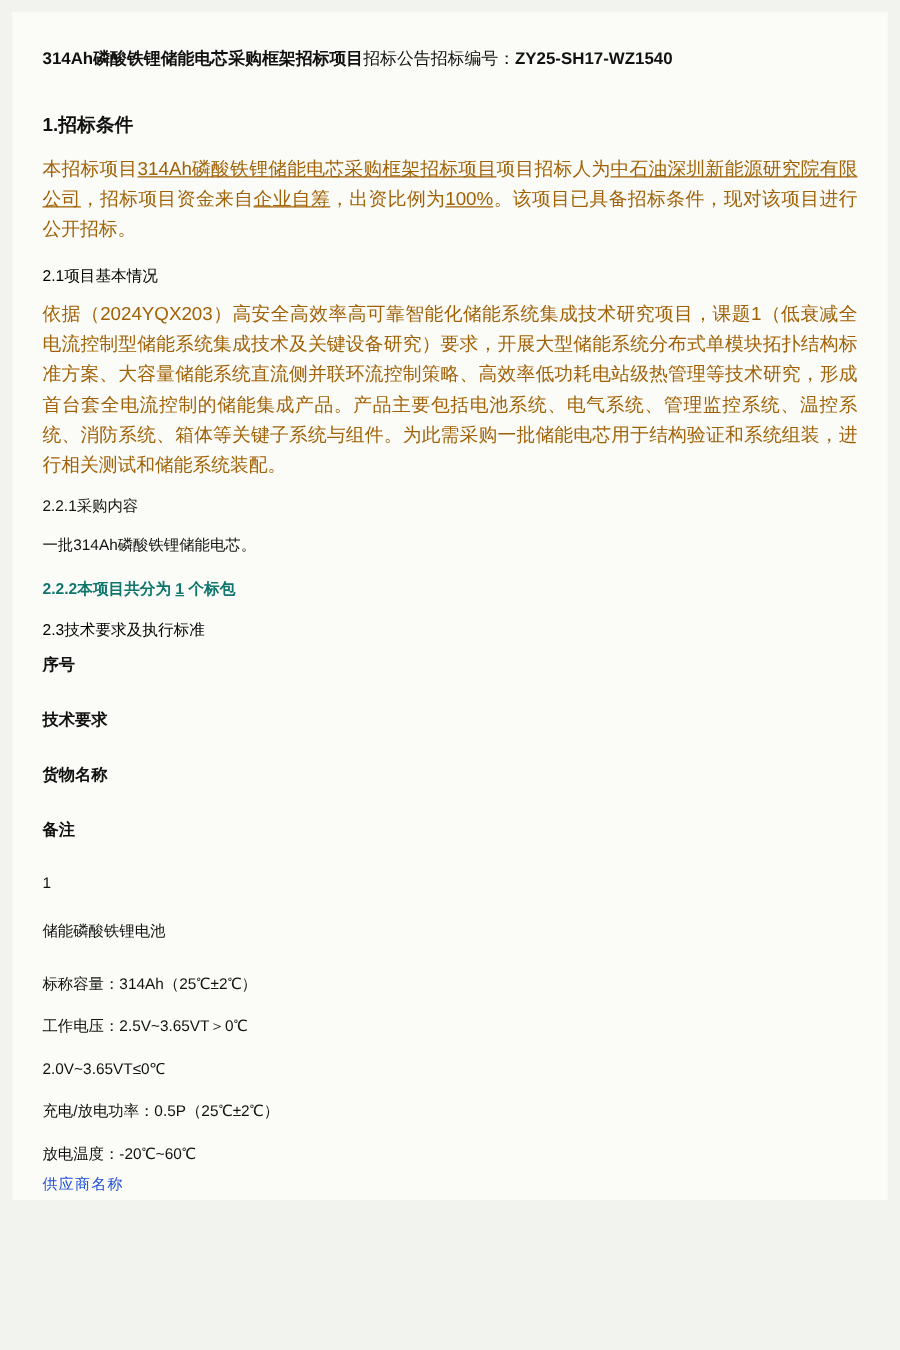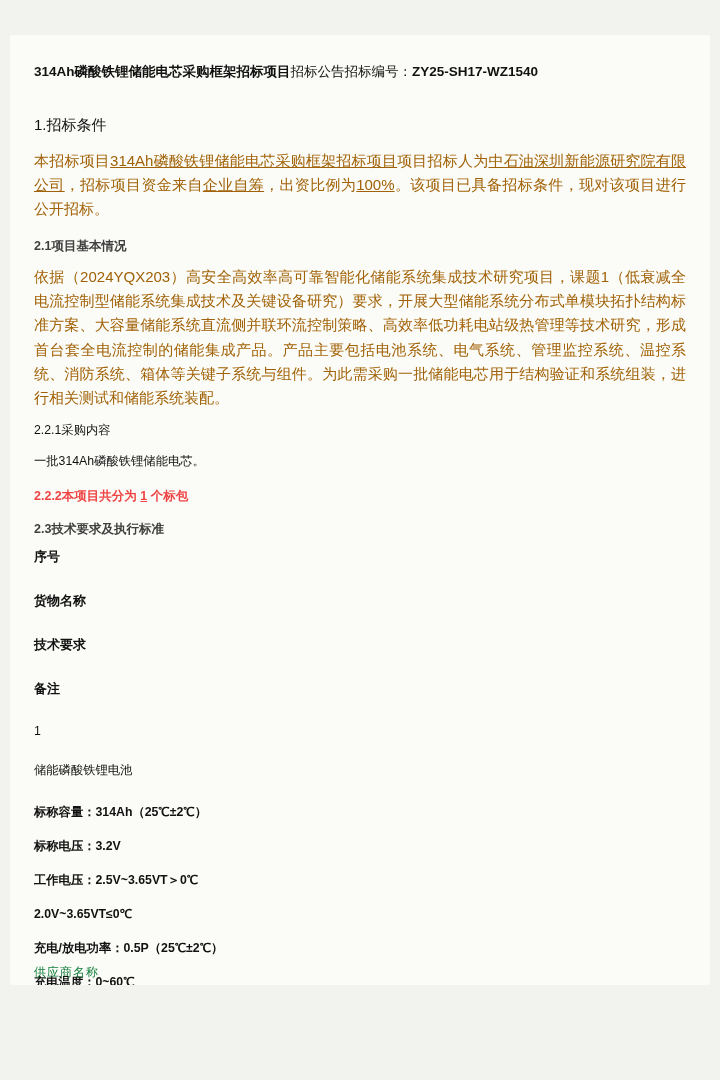--- a/index.html
+++ b/index.html
@@ -15,21 +15,20 @@
   }
   .page {
     position: relative;
     width: 720px;
     height: 960px;
     background: #fbfbf7;
     box-sizing: border-box;
     border-left: 10px solid #f2f2ee;
     border-right: 10px solid #f2f2ee;
     border-top: 10px solid #f2f2ee;
-    margin-top: 25px;
   }
   .sheet {
     position: absolute;
     left: 0;
     top: 0;
     right: 0;
     bottom: 0;
     background: #fbfbf7;
     padding: 28px 24px 0 24px;
     box-sizing: border-box;
@@ -44,28 +43,28 @@
     white-space: nowrap;
   }
   .doc-title .normal {
     font-weight: normal;
   }
   .doc-title .code {
     font-weight: bold;
   }
   h2.sec {
     font-size: 15px;
-    font-weight: normal;
+    font-weight: bold;
     color: #111;
     margin: 34px 0 14px 0;
   }
   h3.sub {
     font-size: 12.5px;
-    font-weight: bold;
-    color: #404040;
+    font-weight: normal;
+    color: #000000;
     margin: 16px 0 10px 0;
   }
   p.body {
     font-size: 15px;
     color: #a16207;
     line-height: 1.62;
     margin: 0 0 10px 0;
     text-align: justify;
   }
   .u {
@@ -76,47 +75,46 @@
     color: #111;
     line-height: 1.62;
     margin: 0 0 12px 0;
   }
   p.tight {
     margin: 0 0 16px 0;
   }
   .listhead {
     font-size: 12.5px;
     font-weight: bold;
-    color: #ef4444;
+    color: #0f766e;
     margin: 0 0 16px 0;
   }
   .colhead {
     font-size: 13px;
     font-weight: bold;
     color: #111;
     margin: 0 0 26px 0;
   }
   .rownum {
     font-size: 12.3px;
     color: #111;
     margin: 0 0 24px 0;
   }
   .specline {
     font-size: 12.3px;
     color: #111;
     line-height: 1.62;
     margin: 0 0 14px 0;
-    font-weight: bold;
   }
   .footer-ghost {
     position: absolute;
     left: 24px;
     bottom: 4px;
     font-size: 12px;
-    color: #15803d;
+    color: #1d4ed8;
     letter-spacing: 1px;
     text-align: center;
   }
 </style>
 </head>
 <body>
 
 <div class="page">
   <div class="sheet">
 
@@ -133,30 +131,28 @@
     <p class="body">依据（2024YQX203）高安全高效率高可靠智能化储能系统集成技术研究项目，课题1（低衰减全电流控制型储能系统集成技术及关键设备研究）要求，开展大型储能系统分布式单模块拓扑结构标准方案、大容量储能系统直流侧并联环流控制策略、高效率低功耗电站级热管理等技术研究，形成首台套全电流控制的储能集成产品。产品主要包括电池系统、电气系统、管理监控系统、温控系统、消防系统、箱体等关键子系统与组件。为此需采购一批储能电芯用于结构验证和系统组装，进行相关测试和储能系统装配。</p>
 
     <p class="plain">2.2.1采购内容</p>
     <p class="plain tight">一批314Ah磷酸铁锂储能电芯。</p>
 
     <p class="listhead"><span>2.2.2本项目共分为</span> <span class="u">1</span> <span>个标包</span></p>
 
     <h3 class="sub">2.3技术要求及执行标准</h3>
 
     <p class="colhead">序号</p>
+    <p class="colhead">技术要求</p>
     <p class="colhead">货物名称</p>
-    <p class="colhead">技术要求</p>
     <p class="colhead">备注</p>
 
     <p class="rownum">1</p>
     <p class="rownum">储能磷酸铁锂电池</p>
 
     <p class="specline">标称容量：314Ah（25℃±2℃）</p>
-    <p class="specline">标称电压：3.2V</p>
     <p class="specline">工作电压：2.5V~3.65VT＞0℃</p>
     <p class="specline">2.0V~3.65VT≤0℃</p>
     <p class="specline">充电/放电功率：0.5P（25℃±2℃）</p>
-    <p class="specline">充电温度：0~60℃</p>
     <p class="specline">放电温度：-20℃~60℃</p>
 
     <div class="footer-ghost">供应商名称</div>
   </div>
 </div>
 
 </body></html>

